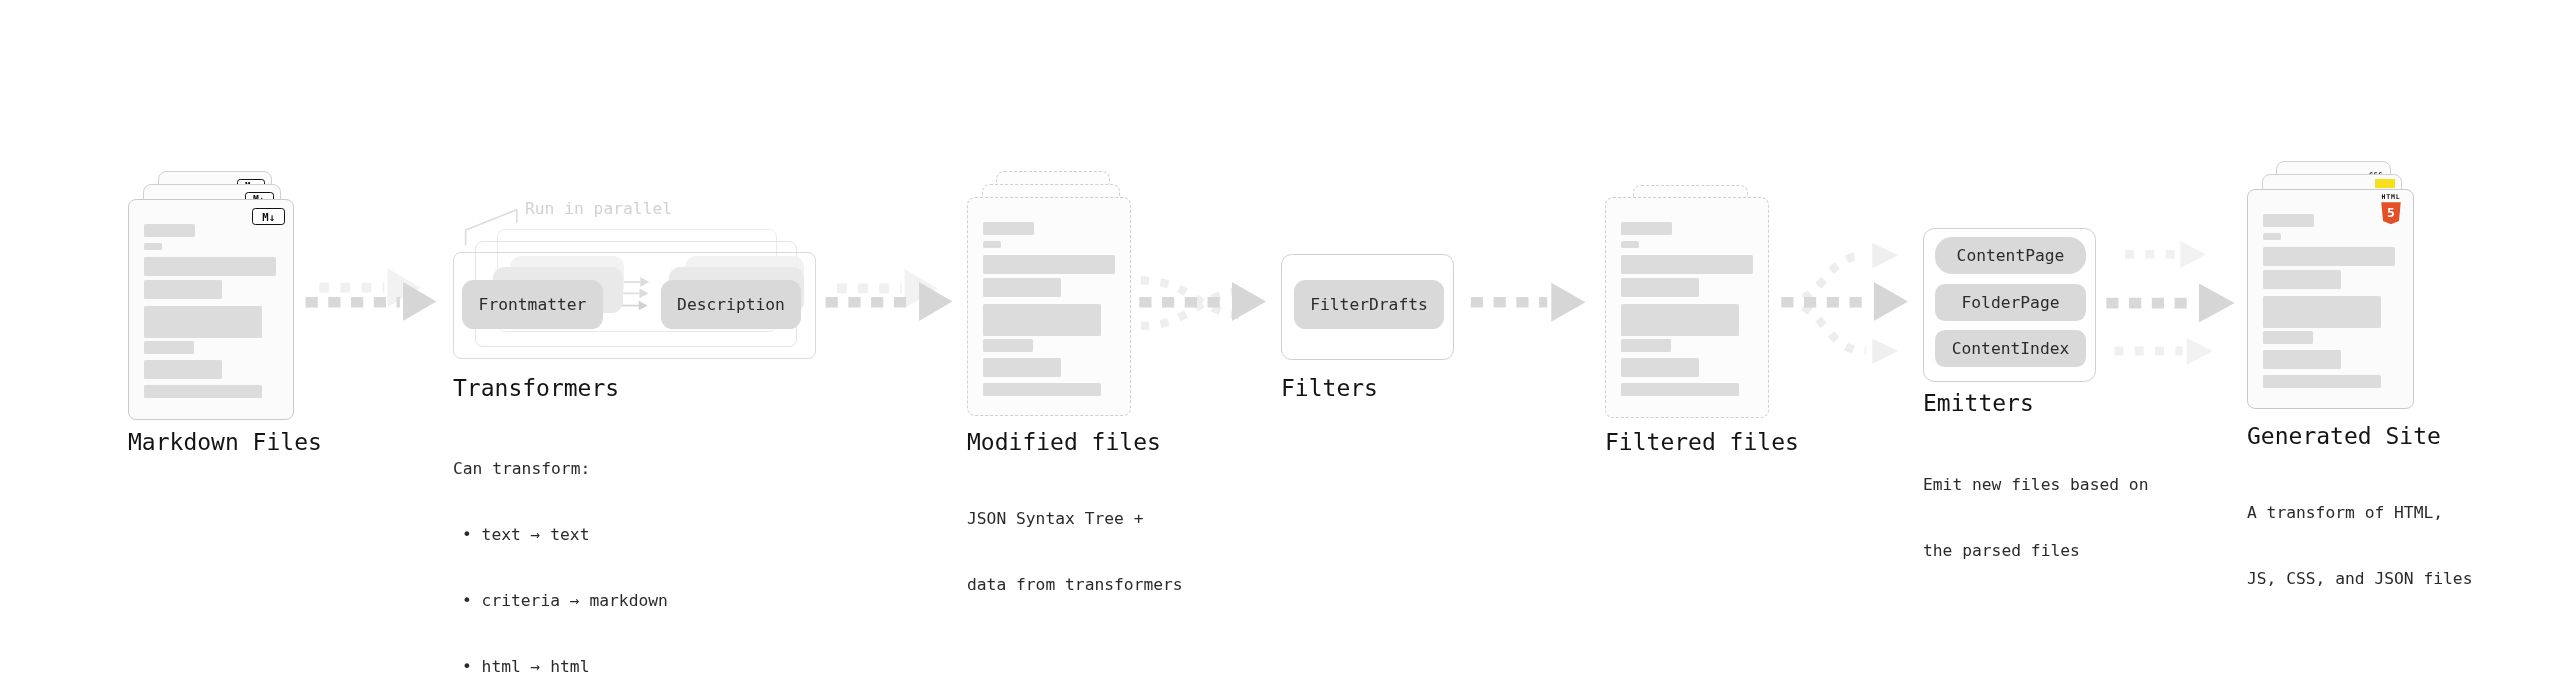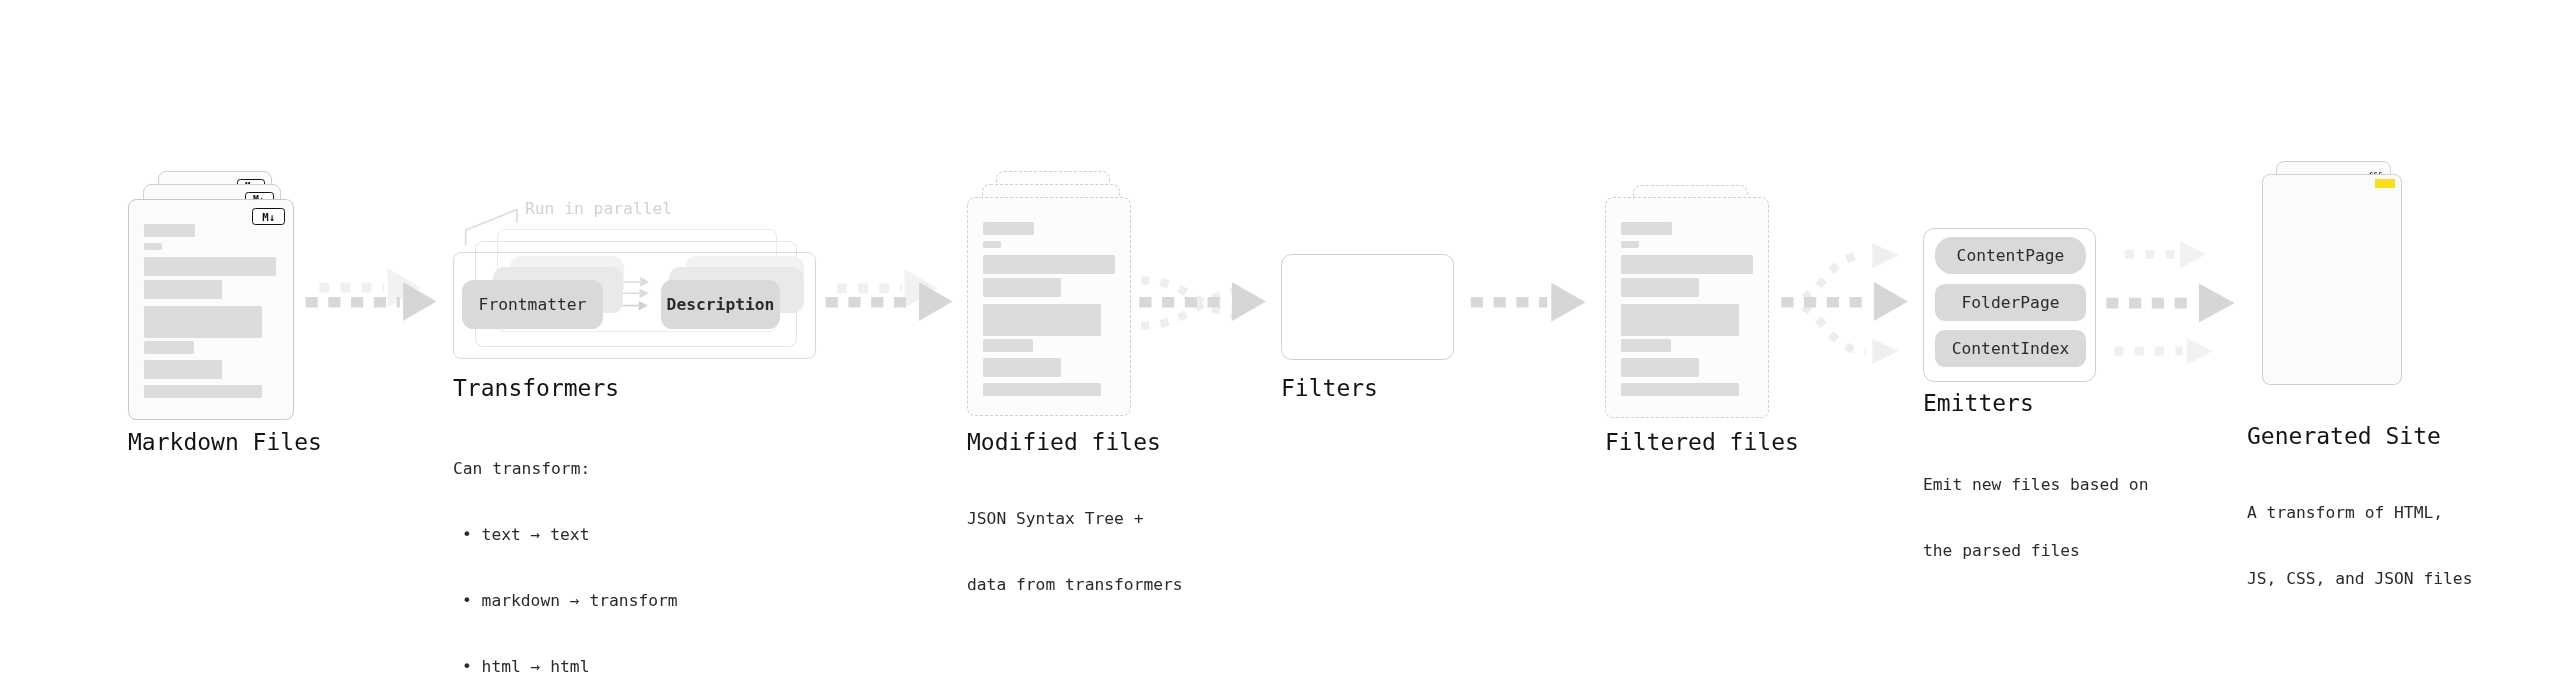--- a/index.html
+++ b/index.html
@@ -129,29 +129,29 @@
   <div class="ghostbox" style="left:497px;top:229px;width:280px;height:103px;border-color:#ebebeb;"></div>
   <div class="ghostbox" style="left:475px;top:241px;width:322px;height:106px;border-color:#e4e4e4;"></div>
   <div class="ghostbox front" style="left:453px;top:252px;width:363px;height:107px;"></div>
 
   <div class="ghostpill gp2" style="left:510px;top:256px;width:114px;height:42px;"></div>
   <div class="ghostpill gp1" style="left:493px;top:267px;width:130px;height:46px;"></div>
   <div class="ghostpill gp2" style="left:685px;top:256px;width:119px;height:42px;"></div>
   <div class="ghostpill gp1" style="left:669px;top:267px;width:135px;height:46px;"></div>
 
   <div class="pill" style="left:462px;top:280px;width:141px;height:49px;">Frontmatter</div>
-  <div class="pill" style="left:661px;top:280px;width:119px;height:49px;font-weight:bold;">Description</div>
+  <div class="pill" style="left:661px;top:280px;width:140px;height:49px;">Description</div>
 
   <div class="annotation" style="left:525px;top:199px;">Run in parallel</div>
 
   <div class="heading" style="left:453px;top:375px;">Transformers</div>
   <div class="desc" style="left:453px;top:414px;">
     <div>Can transform:</div>
     <div class="indent">• text → text</div>
-    <div class="indent">• markdown → transform</div>
+    <div class="indent">• criteria → markdown</div>
     <div class="indent">• html → html</div>
   </div>
 
   <div class="ghostcard dashed" style="left:996px;top:171px;width:114px;height:195px;"></div>
   <div class="ghostcard dashed" style="left:982px;top:184px;width:138px;height:205px;"></div>
   <div class="card dashed" style="left:967px;top:197px;width:164px;height:219px;">
       <div class="bar" style="top: 24.4px; height: 13px; width: 51px;"></div>
       <div class="bar" style="top: 43px; height: 7.3px; width: 18px;"></div>
       <div class="bar" style="top: 57px; height: 18.7px; width: 132px;"></div>
       <div class="bar" style="top: 80px; height: 18.7px; width: 78px;"></div>
@@ -160,20 +160,21 @@
       <div class="bar" style="top: 160px; height: 18.7px; width: 78px;"></div>
       <div class="bar" style="top: 185px; height: 13px; width: 118px;"></div>
     </div>
   <div class="heading" style="left:967px;top:429px;">Modified files</div>
   <div class="desc" style="left:967px;top:464px;">
     <div>JSON Syntax Tree +</div>
     <div>data from transformers</div>
   </div>
 
   <div class="panel" style="left:1281px;top:254px;width:173px;height:106px;"></div>
+  <div class="pill" style="left:1294px;top:280px;width:150px;height:49px;">FilterDrafts</div>
   <div class="heading" style="left:1281px;top:375px;">Filters</div>
 
   <div class="ghostcard dashed" style="left:1633px;top:185px;width:115px;height:203px;"></div>
   <div class="card dashed" style="left:1605px;top:197px;width:164px;height:221px;">
       <div class="bar" style="top: 24.4px; height: 13px; width: 51px;"></div>
       <div class="bar" style="top: 43px; height: 7.3px; width: 18px;"></div>
       <div class="bar" style="top: 57px; height: 18.7px; width: 132px;"></div>
       <div class="bar" style="top: 80px; height: 18.7px; width: 78px;"></div>
       <div class="bar" style="top: 106px; height: 32px; width: 118px;"></div>
       <div class="bar" style="top: 141px; height: 13px; width: 50px;"></div>
@@ -194,20 +195,34 @@
 
   <div class="ghostcard" style="left:2276px;top:161px;width:115px;height:203px;">
     <span class="cssbadge" style="right:4.9px;top:3.3px;">
       <span class="txt">CSS</span>
       <span class="bluebar" style="display:block;"></span>
     </span>
   </div>
   <div class="ghostcard" style="left:2262px;top:174px;width:140px;height:211px;">
     <span class="jsbadge" style="right:6.5px;top:4.1px;"></span>
   </div>
+  <div class="card" style="left:2247px;top:189px;width:167px;height:220px;">
+    <span class="html5" style="right:9.8px;top:4.1px;">
+      <span class="brand" style="display:block;">HTML</span>
+      <span class="shield" style="display:block;">5</span>
+    </span>
+  <div class="bar" style="top: 24.4px; height: 13px; width: 51px;"></div>
+      <div class="bar" style="top: 43px; height: 7.3px; width: 18px;"></div>
+      <div class="bar" style="top: 57px; height: 18.7px; width: 132px;"></div>
+      <div class="bar" style="top: 80px; height: 18.7px; width: 78px;"></div>
+      <div class="bar" style="top: 106px; height: 32px; width: 118px;"></div>
+      <div class="bar" style="top: 141px; height: 13px; width: 50px;"></div>
+      <div class="bar" style="top: 160px; height: 18.7px; width: 78px;"></div>
+      <div class="bar" style="top: 185px; height: 13px; width: 118px;"></div>
+    </div>
   <div class="heading" style="left:2247px;top:423px;">Generated Site</div>
   <div class="desc" style="left:2247px;top:458px;">
     <div>A transform of HTML,</div>
     <div>JS, CSS, and JSON files</div>
   </div>
 
 </div>
 
 
 </body></html>

